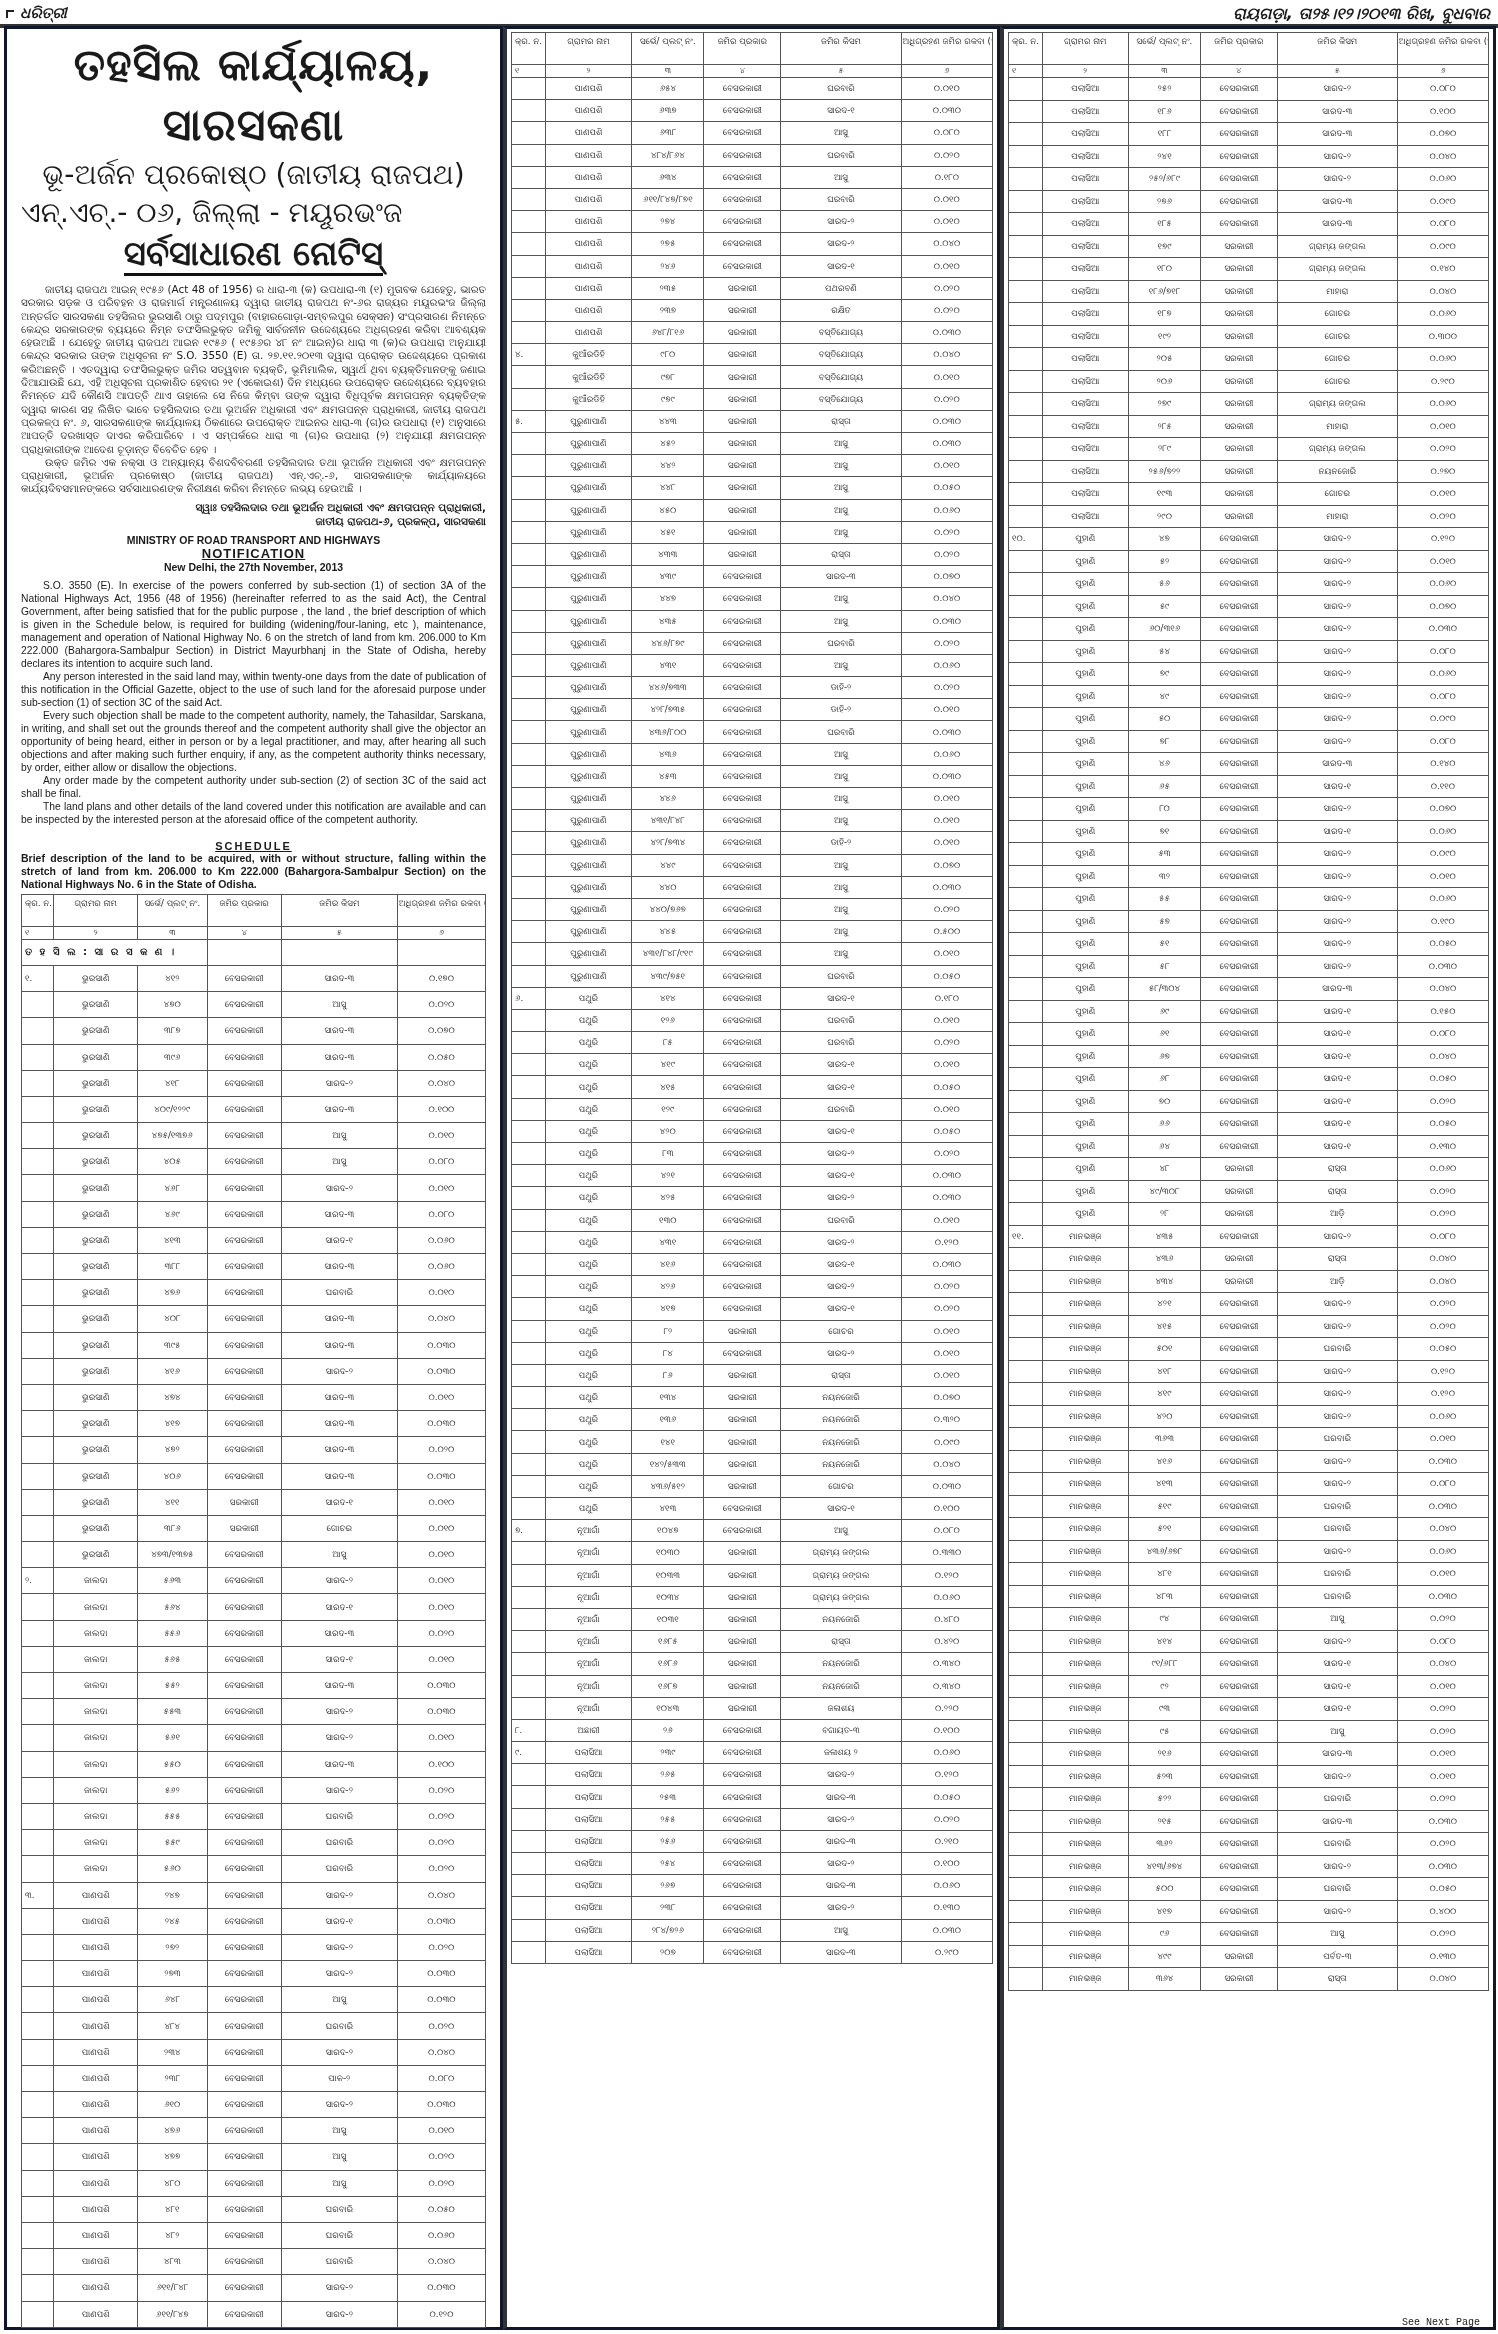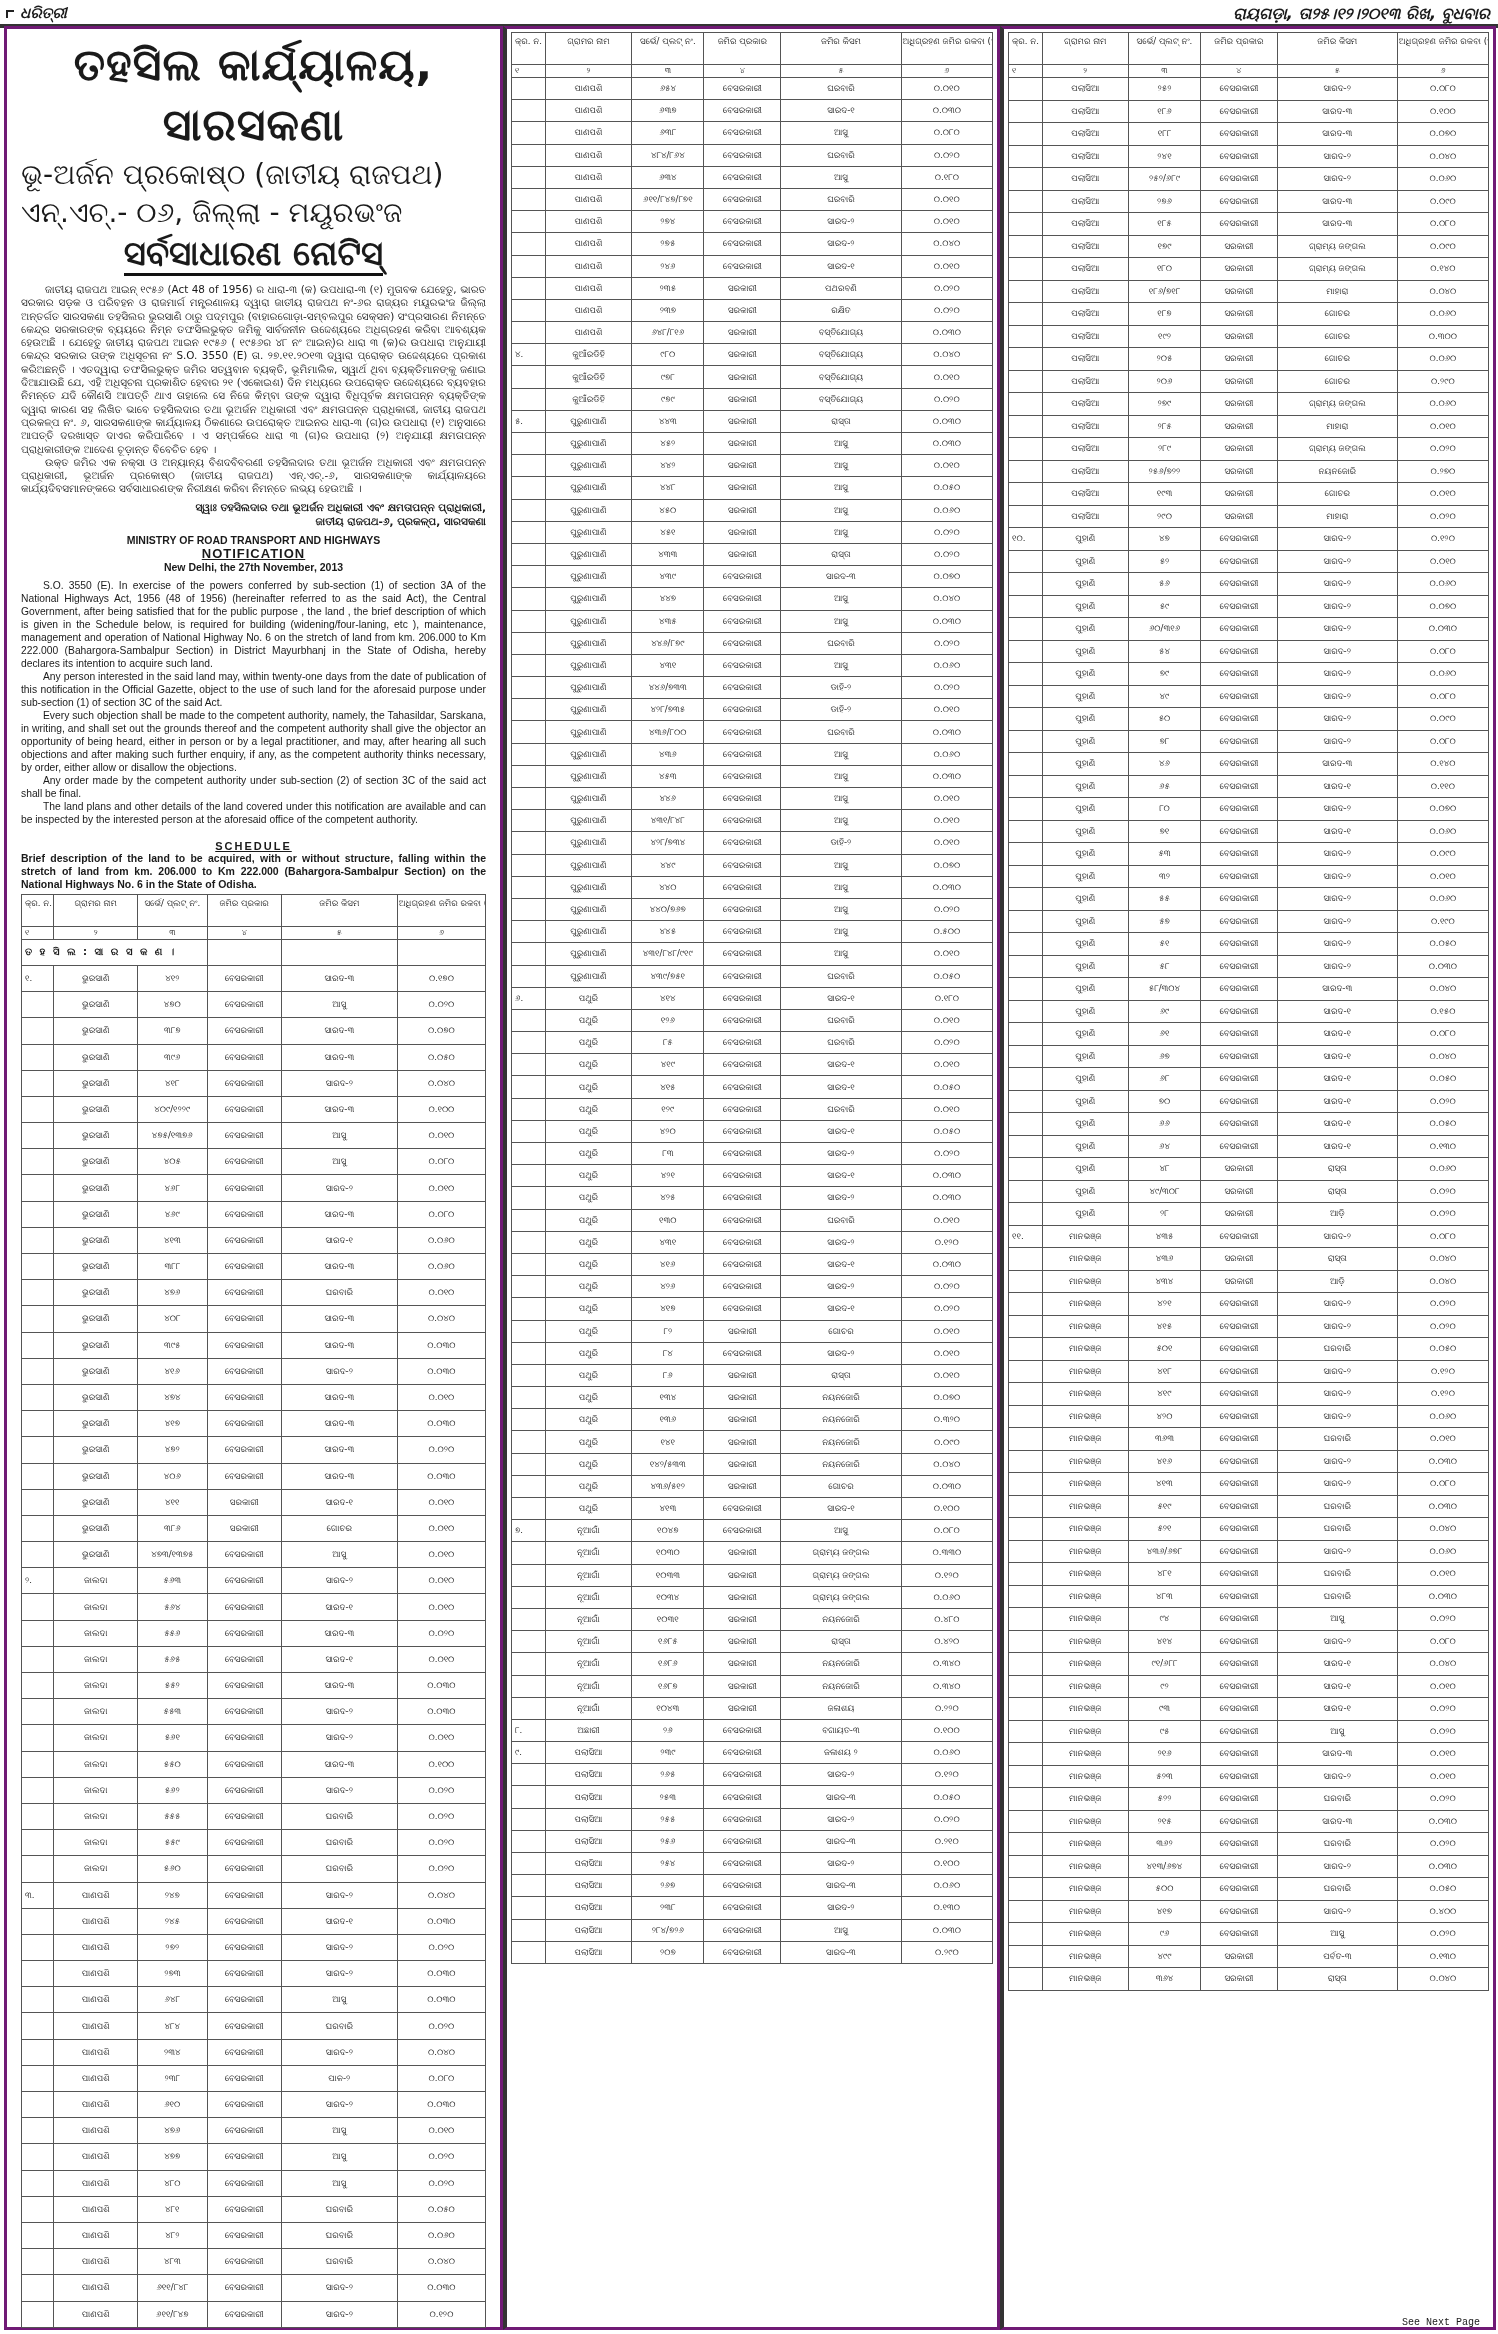--- a/index.html
+++ b/index.html
@@ -1,28 +1,28 @@
 <!DOCTYPE html>
 <html><head>
 <meta charset="utf-8">
 <style>
   * { box-sizing: border-box; margin: 0; padding: 0; }
   body { width: 1498px; height: 2334px; background: #fff; color: #1a1a1a; font-family: "DejaVu Sans", sans-serif; position: relative; overflow: hidden; }
   .masthead-left { position: absolute; left: 6px; top: 4px; font-size: 15px; font-weight: bold; font-style: italic; }
   .masthead-left .corner { display:inline-block; width:8px; height:8px; border-left:2px solid #222; border-top:2px solid #222; margin-right:6px; vertical-align: middle; }
   .masthead-right { position: absolute; right: 8px; top: 4px; font-size: 16px; font-weight: bold; font-style: italic; }
   .topline { position: absolute; left: 0; right: 0; top: 24px; height: 4px; background: #333; }
-  .frame { position: absolute; top: 26px; bottom: 4px; border: 3px solid #701a75; }
+  .frame { position: absolute; top: 26px; bottom: 4px; border: 3px solid #0f172a; }
   .f1 { left: 4px; width: 499px; }
   .f2 { left: 503px; width: 497px; border-left: 4px solid #333; }
   .f3 { left: 1000px; width: 496px; border-left: 4px solid #333; }
 
   .notice { padding: 6px 14px 0 14px; }
   .title1 { font-size: 44px; font-weight: bold; text-align: center; line-height: 60px; letter-spacing: 1px; }
-  .title2 { font-size: 28px; line-height: 40px; }
+  .title2 { font-size: 28px; text-align: center; line-height: 40px; }
   .title3 { font-size: 28px; text-align: left; line-height: 36px; }
   .title4 { font-size: 34px; font-weight: bold; text-align: center; line-height: 44px; }
   .title4 span { border-bottom: 3px solid #111; }
   .odia-body { font-size: 10.4px; line-height: 13.3px; text-align: justify; margin-top: 8px; }
   .odia-body p { text-indent: 24px; }
   .sign { text-align: right; font-size: 10.5px; line-height: 14px; font-weight: bold; margin-top: 4px; }
   .eng-head { text-align: center; font-family: "Liberation Sans", sans-serif; font-weight: bold; margin-top: 6px; }
   .eng-head .ministry { font-size: 10.5px; }
   .eng-head .notif { font-size: 13px; letter-spacing: 1px; text-decoration: underline; }
   .eng-head .date { font-size: 10.5px; }

